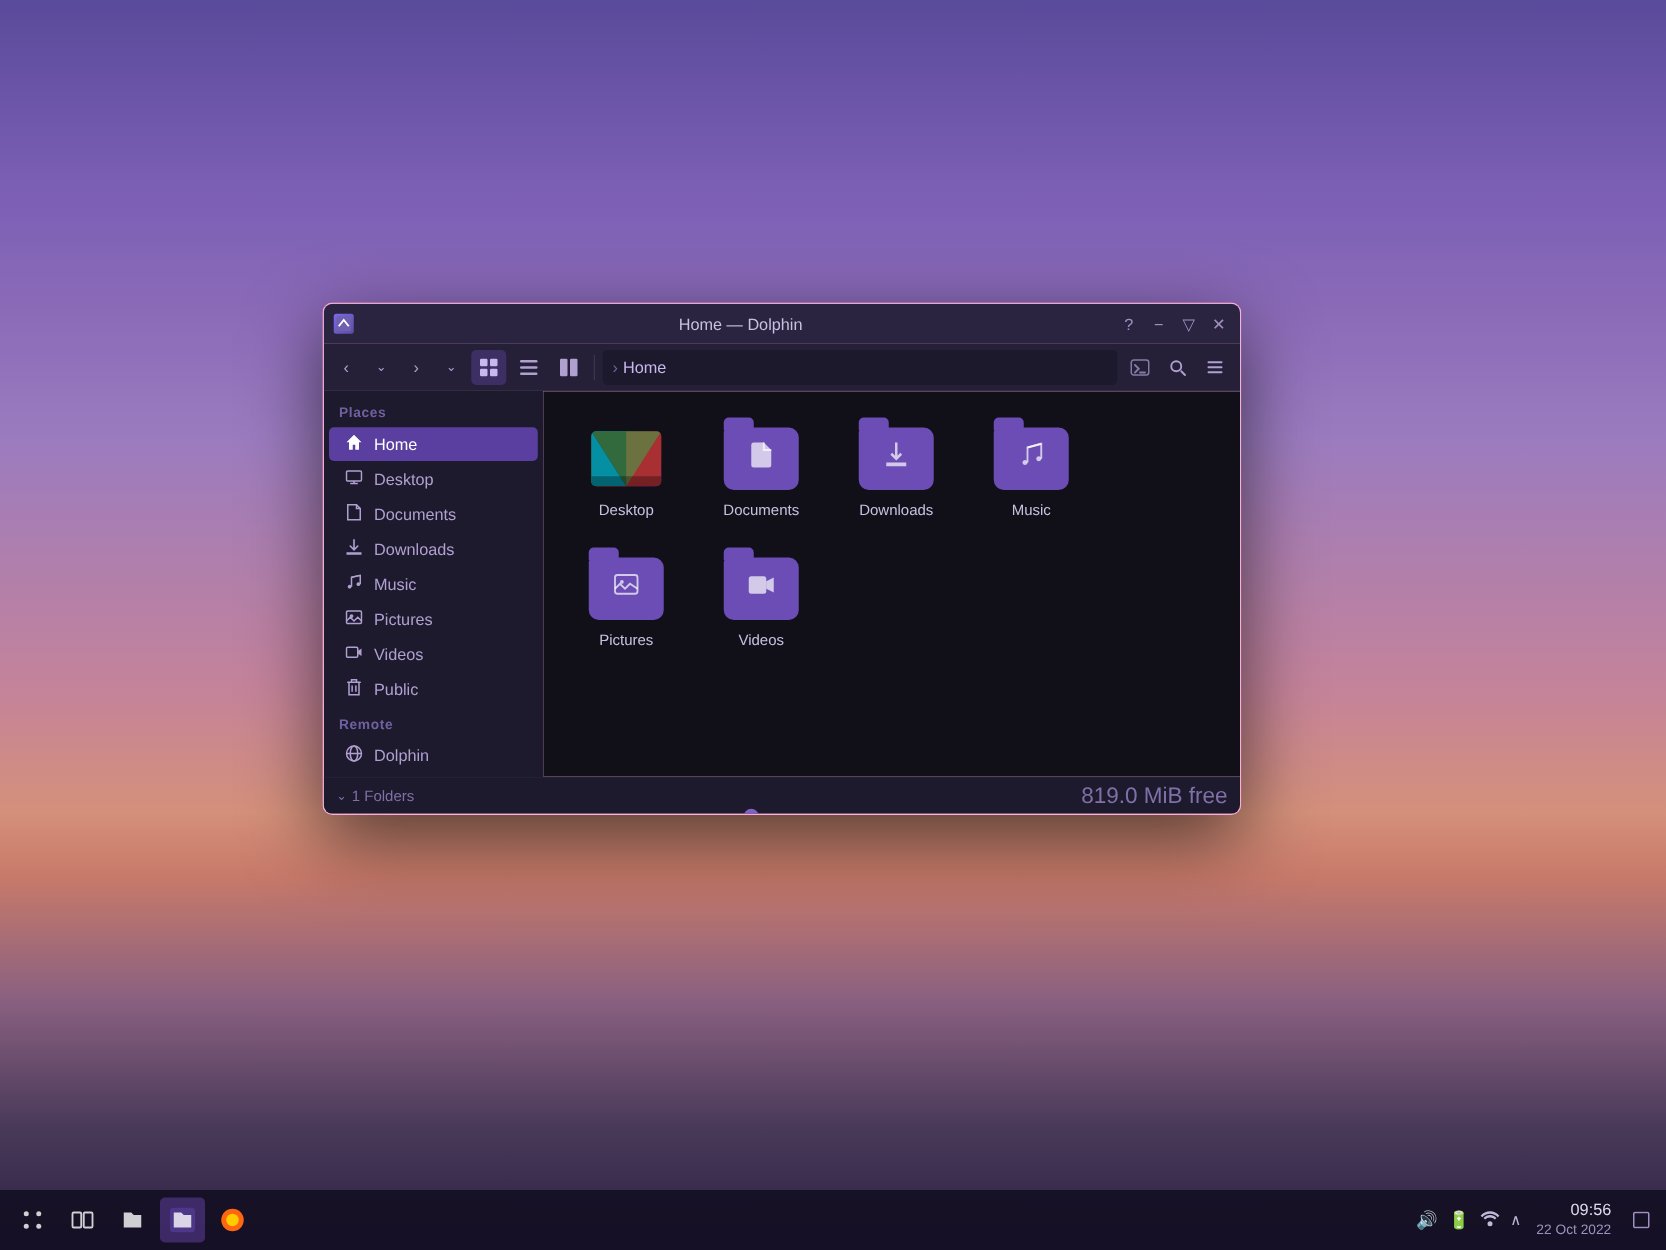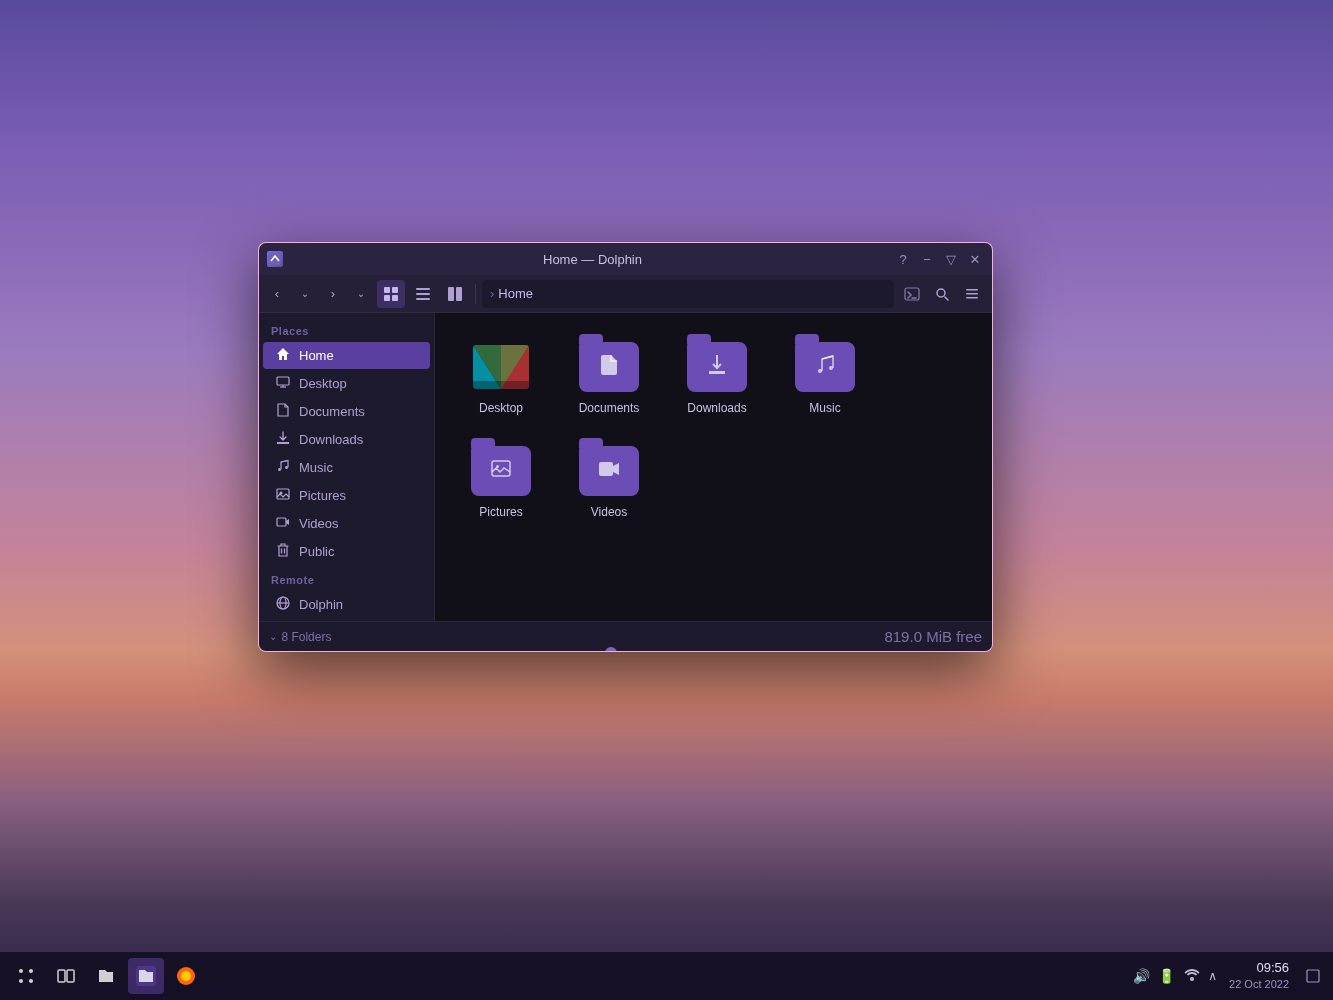--- a/index.html
+++ b/index.html
@@ -318,21 +318,21 @@
       display: flex;
       align-items: center;
       padding: 0 10px;
       flex-shrink: 0;
       color: #8070a8;
       font-size: 12px;
       gap: 8px;
     }
     .statusbar-left { display: flex; align-items: center; gap: 4px; }
     .statusbar-center { flex: 1; display: flex; align-items: flex-start; justify-content: center; gap: 2px; margin-top: 46px; }
-    .statusbar-right { color: #8070a8; font-size: 15px; }
+    .statusbar-right { color: #8070a8; font-size: 18px; }
     .zoom-slider {
       width: 80px;
       height: 4px;
       background: rgba(255,255,255,0.2);
       border-radius: 2px;
       position: relative;
       cursor: pointer;
     }
     .zoom-thumb {
       position: absolute;
@@ -638,21 +638,21 @@
         </div>
         <span class="folder-name">Videos</span>
       </div>
 
     </div>
   </div>
 
   <div class="statusbar">
     <div class="statusbar-left">
       <span style="cursor:pointer; font-size:10px;">⌄</span>
-      <span>8 Folders</span>
+      <span>1 Folders</span>
     </div>
     <div class="statusbar-center">
       <span>Zoom:</span>
       <div class="zoom-slider">
         <div class="zoom-thumb"></div>
       </div>
       <div class="zoom-box">
         <svg width="12" height="12" viewBox="0 0 12 12" fill="white">
           <rect x="1" y="1" width="4" height="4" rx="0.5"></rect>
           <rect x="7" y="1" width="4" height="4" rx="0.5"></rect>

